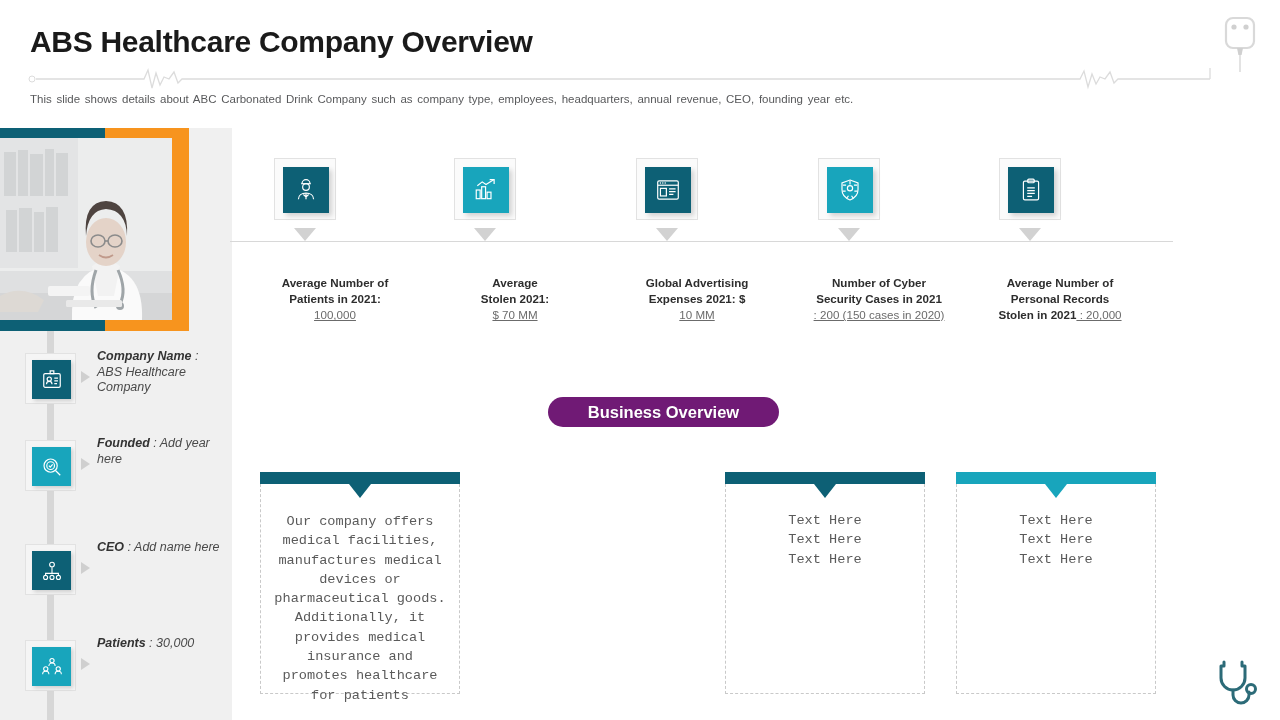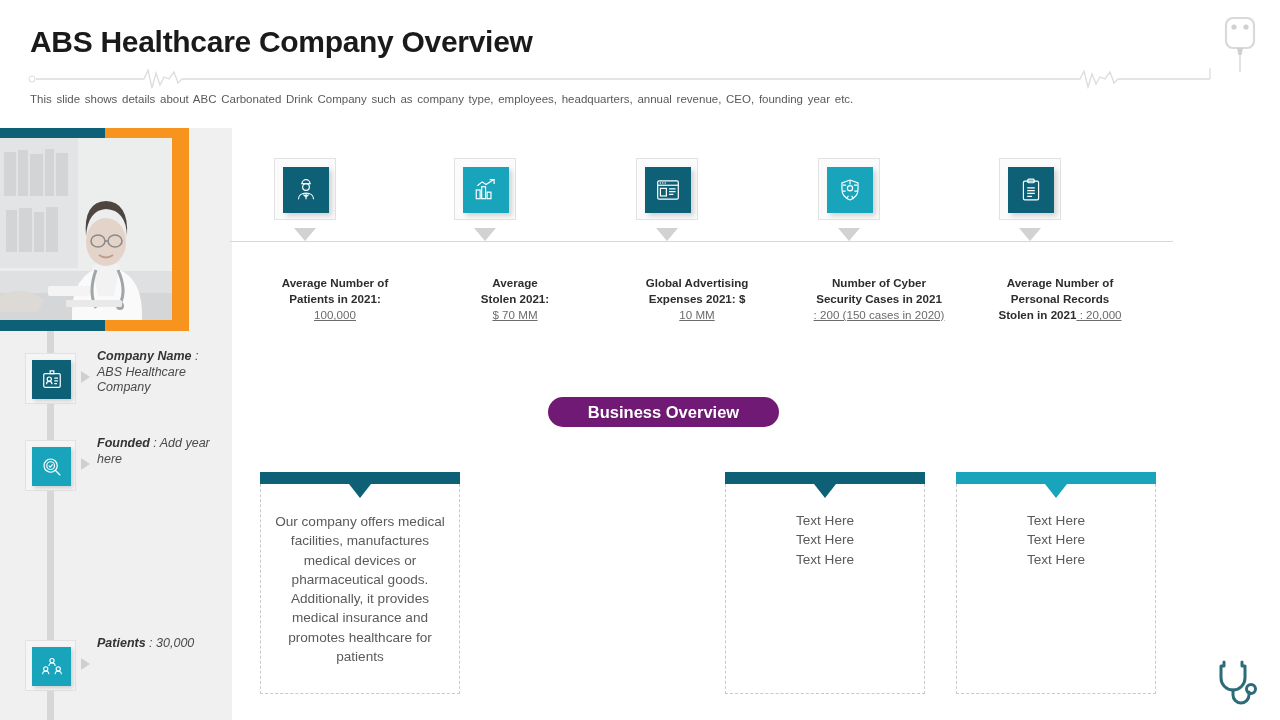--- a/index.html
+++ b/index.html
@@ -109,21 +109,21 @@
   
   .pill {
     position: absolute; left: 548px; top: 397px; width: 231px; height: 30px;
     background: #701a75; border-radius: 19px;
     display: flex; align-items: center; justify-content: center;
     color: #ffffff; font-size: 16.5px; font-weight: bold;
     text-shadow: 0 1px 1px rgba(0,0,0,0.18);
   }
 
   
-  .card { position: absolute; top: 472px; height: 222px; }
+  .card { position: absolute; top: 472px; height: 222px; font-family: Liberation Mono, monospace; }
   .card-bar { position: absolute; left: 0; top: 0; height: 12px; width: 100%; }
   .card-caret {
     position: absolute; top: 12px;
     width: 0; height: 0;
     border-left: 11px solid transparent; border-right: 11px solid transparent;
   }
   .card-body {
     position: absolute; left: 0; top: 12px; width: 100%; height: 210px;
     border: 1px dashed #c9c9c9; border-top: none;
     padding: 28px 12px 0 12px;
@@ -240,20 +240,37 @@
               <path d="M8.6 10.6l1.5 1.6 2.6-3"></path>
           </svg>
         </div>
       </div>
       <div class="tl-arrow"></div>
       <div class="tl-text">
         <b>Founded</b><span> : </span><span>Add year here</span>
       </div>
     </div>
 
+    <div class="tl-row" style="top:416px;">
+      <div class="tl-tile-outer">
+        <div class="tl-tile" style="background:#0d6075;">
+          <svg width="22" height="22" viewBox="0 0 24 24" fill="none" stroke="#ffffff" stroke-width="1.2">
+            <circle cx="12" cy="5" r="2.6"></circle>
+              <path d="M12 7.8v3.4M5 17v-2.4h14V17M12 11.2v3.4"></path>
+            <circle cx="5" cy="19" r="2.2"></circle>
+              <circle cx="12" cy="19" r="2.2"></circle>
+              <circle cx="19" cy="19" r="2.2"></circle>
+          </svg>
+        </div>
+      </div>
+      <div class="tl-arrow"></div>
+      <div class="tl-text">
+        <b>CEO</b><span> : </span><span>Add name here</span>
+      </div>
+    </div>
 
     <div class="tl-row" style="top:512px;">
       <div class="tl-tile-outer">
         <div class="tl-tile" style="background:#18a5bc;">
           <svg width="22" height="22" viewBox="0 0 24 24" fill="none" stroke="#ffffff" stroke-width="1.2">
             <circle cx="12" cy="5" r="2.3"></circle>
               <path d="M8.6 10.8c0-1.9 1.5-3.2 3.4-3.2s3.4 1.3 3.4 3.2"></path>
             <circle cx="5.2" cy="14" r="2.3"></circle>
               <path d="M1.8 19.8c0-1.9 1.5-3.2 3.4-3.2s3.4 1.3 3.4 3.2"></path>
             <circle cx="18.8" cy="14" r="2.3"></circle>

